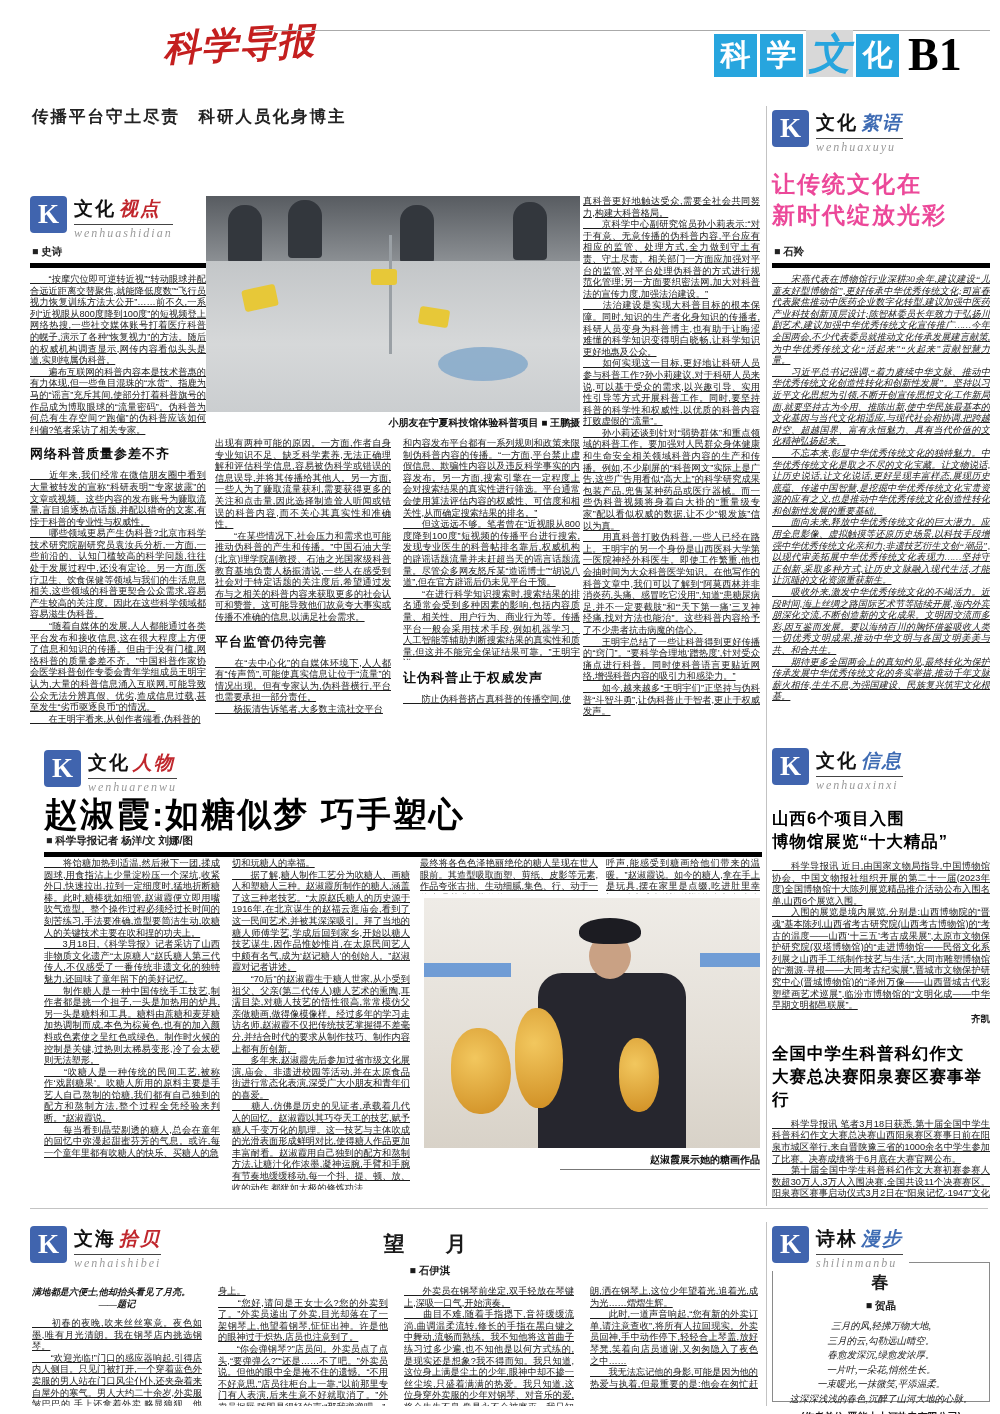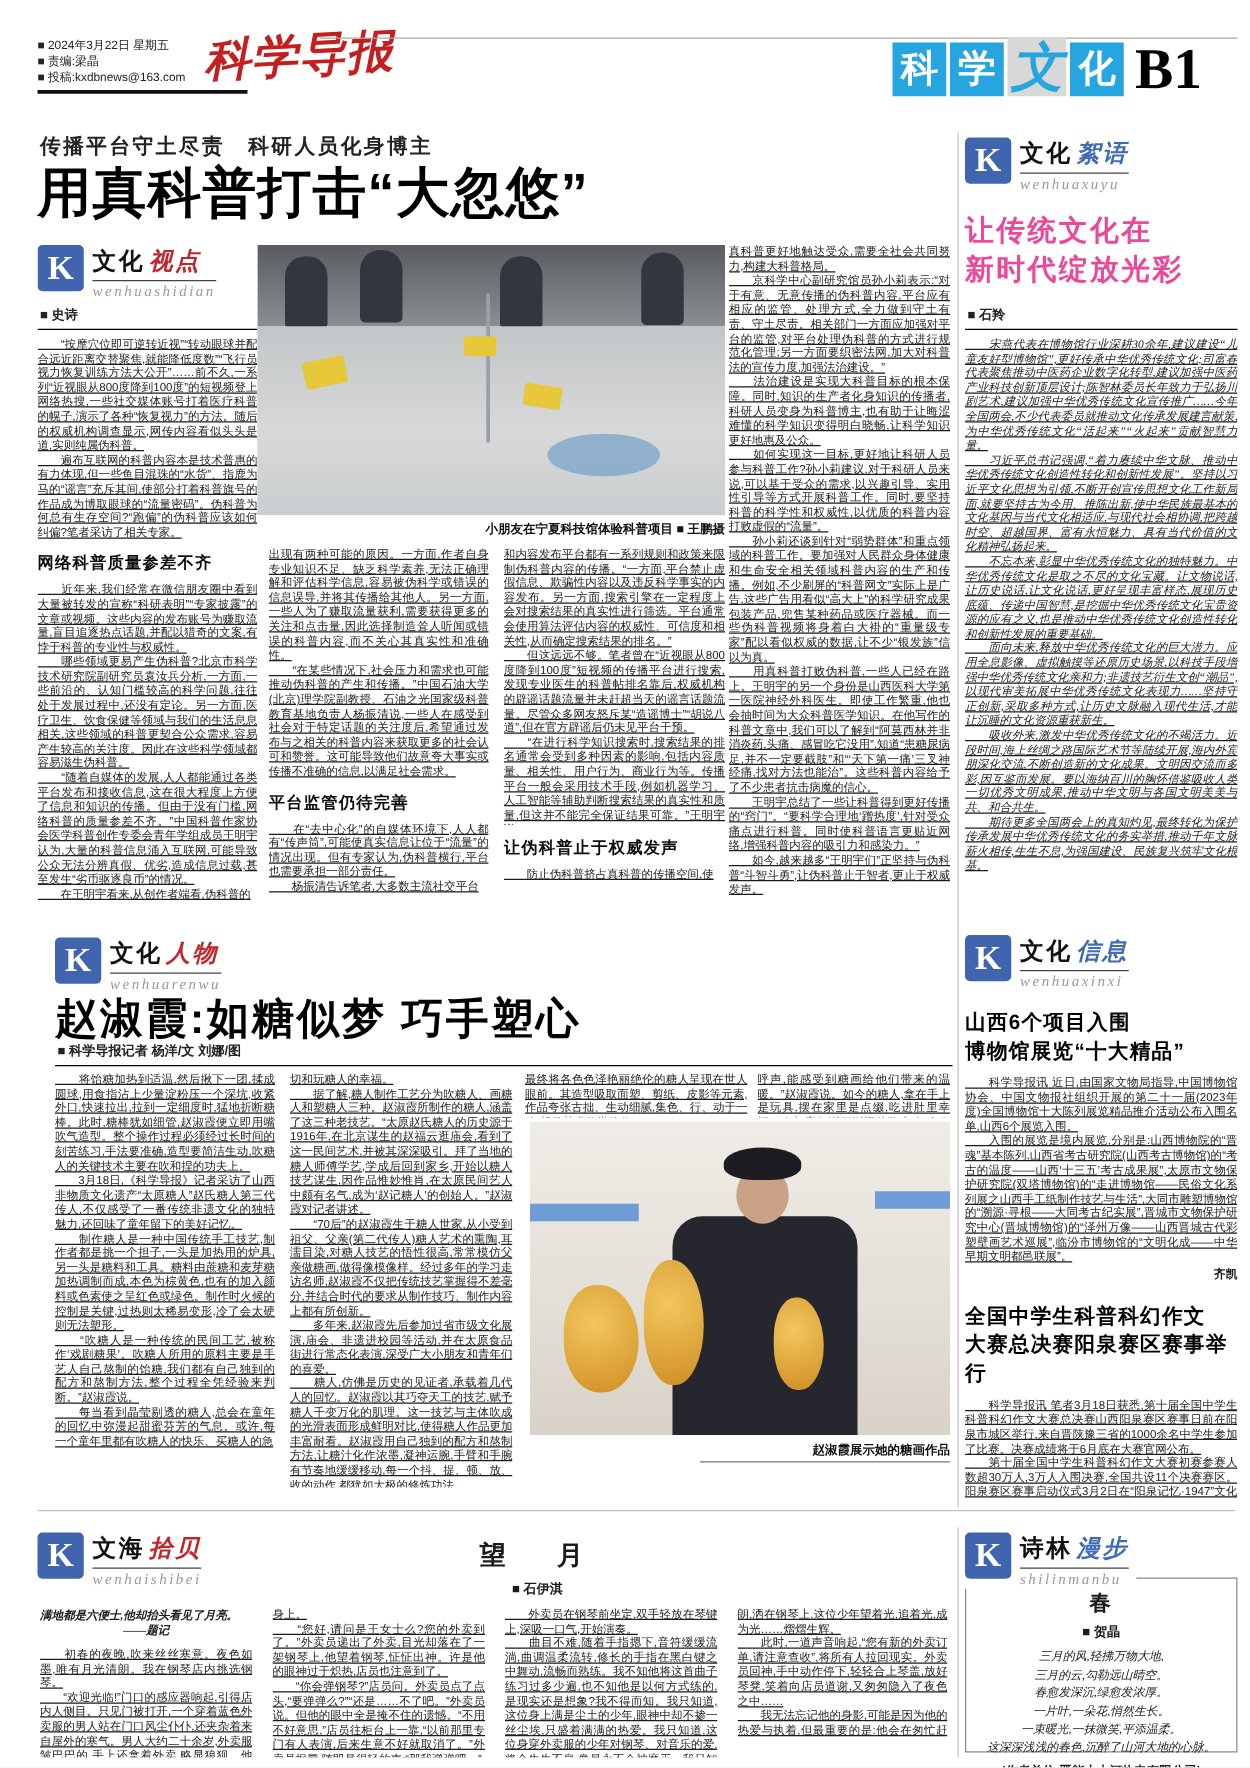--- a/index.html
+++ b/index.html
@@ -31,21 +31,21 @@
                border-bottom:1.5px solid #444;padding-bottom:2px;white-space:nowrap;}
   .b-accent{font-family:"Liberation Serif",serif;font-style:italic;font-weight:bold;margin-left:3px;}
   .acc-red{color:#c0272d;}
   .acc-blue{color:#3f6cb4;}
   .badge-pinyin{font-family:"Liberation Serif",serif;font-style:italic;color:#9a9a9a;
                 font-size:12px;letter-spacing:2px;margin-top:1px;}
 
   
   .body{font-size:9.2px;line-height:11.6px;text-align:justify;white-space:pre-line;color:#1c1c1c;overflow:hidden;text-decoration:underline;}
   .kai{font-family:"Liberation Serif",serif;font-style:italic;}
-  .byline{font-size:10.5px;font-weight:bold;color:#222;border-bottom:1px solid #000000;
+  .byline{font-size:10.5px;font-weight:bold;color:#222;border-bottom:5px solid #000000;
           padding:4px 0 4px 2px;margin-bottom:6px;}
   .subhead{font-size:13px;font-weight:900;margin:9px 0 7px 0;color:#0d0d0d;letter-spacing:1px;}
   .sign{font-size:9.5px;font-weight:bold;text-align:right;margin-top:1px;}
 
   
   .kicker{left:32px;top:106px;font-size:16.5px;font-weight:700;letter-spacing:2px;color:#222;}
   .headline{left:30px;top:126px;width:745px;font-size:43px;font-weight:900;letter-spacing:1px;color:#000;}
   .lead-col{overflow:hidden;}
   .photo{background:#c9ccce;overflow:hidden;}
   .caption{font-size:10px;font-weight:bold;text-align:right;color:#111;}
@@ -90,38 +90,31 @@
   .poem-byline{font-size:10.5px;font-weight:bold;text-align:center;margin-top:5px;}
   .poem{font-family:"Liberation Serif",serif;font-style:italic;font-size:9.5px;line-height:14.5px;
         text-align:center;white-space:pre-line;margin-top:6px;}
   .poem-attrib{font-size:10px;font-weight:bold;text-align:center;margin-top:4px;}
 </style>
 </head>
 <body>
 
 <div class="page">
 
-  <div class="abs hdr-info">
-    <div class="row">■ 2024年3月22日 星期五</div>
-    <div class="row">■ 责编:梁晶</div>
-    <div class="row">■ 投稿:kxdbnews@163.com</div>
-    <div class="hdr-bar"></div>
-  </div>
   <div class="abs masthead">科学导报</div>
   <div class="abs topline"></div>
   <div class="abs secboxes">
     <div class="sb sb-blue">科</div>
     <div class="sb sb-blue">学</div>
     <div class="sb sb-gray">文</div>
     <div class="sb sb-blue">化</div>
     <div class="pageno">B1</div>
   </div>
 
   <div class="abs kicker">传播平台守土尽责　科研人员化身博主</div>
-  <div class="abs headline">用真科普打击“大忽悠”</div>
 
   <div class="abs lead-col" style="left:30px;top:196px;width:176px;height:552px;">
     <div class="badge">
       <div class="badge-k">K</div>
       <div class="badge-right">
         <div class="badge-title"><span>文化</span><span class="b-accent acc-red">视点</span></div>
         <div class="badge-pinyin">wenhuashidian</div>
       </div>
     </div>
     <div class="byline">■ 史诗</div>

